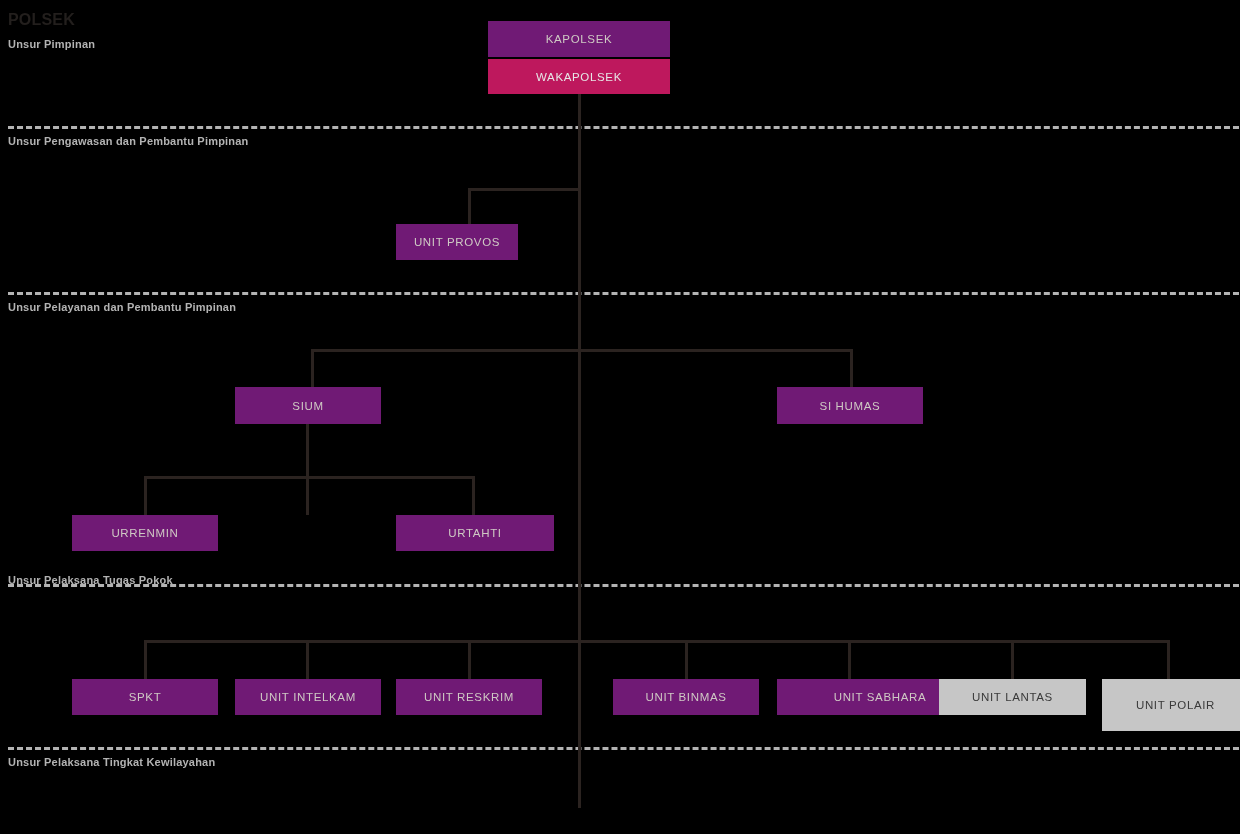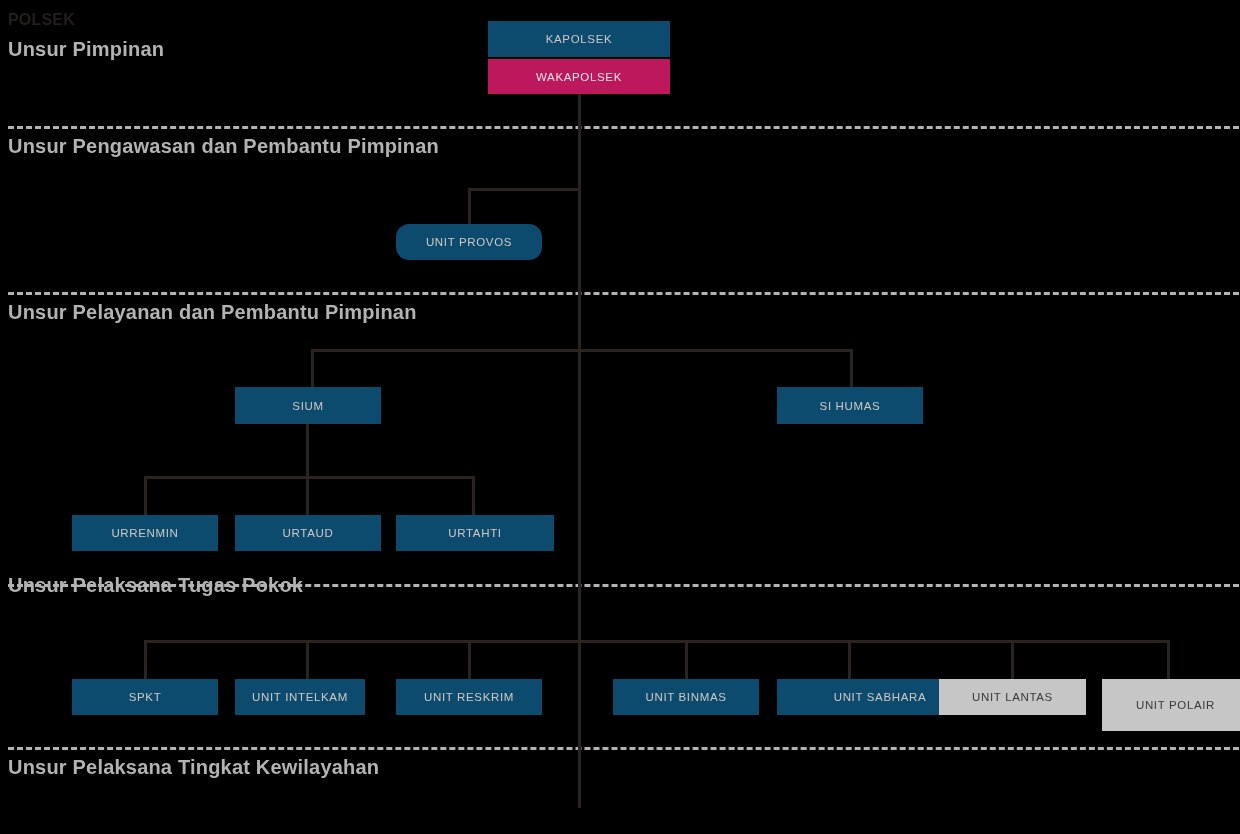--- a/index.html
+++ b/index.html
@@ -11,21 +11,21 @@
   }
   #chart {
     position: relative;
     width: 1240px; height: 834px;
     background: #000000;
   }
 
   
   .band-label {
     position: absolute;
-    font-size: 20px;
+    font-size: 11px;
     font-weight: bold;
     letter-spacing: 0.2px;
     white-space: nowrap;
     color: #b3b3b3;
   }
   .band-label.dim { color: #231f1d; }
 
   
   .divider {
     position: absolute;
@@ -51,21 +51,21 @@
   .node {
     position: absolute;
     display: flex;
     align-items: center;
     justify-content: center;
     font-size: 11.5px;
     letter-spacing: 0.65px;
     white-space: nowrap;
     text-align: center;
   }
-  .node.dark  { background: #0c4a6e; color: #cfc9c4; }
+  .node.dark  { background: #701a75; color: #cfc9c4; }
   .node.gray  { background: #be185d; color: #e6e6e6; }
   .node.light { background: #c6c6c6; color: #3a3a3a; }
 </style>
 </head>
 <body>
 
 <div id="chart">
 
   <div class="band-label dim" style="left:0px; top:3px; font-size:16px;">POLSEK</div>
 
@@ -100,31 +100,30 @@
   <div class="vline" style="left:298px;  top:632px; height:39px;"></div>
   <div class="vline" style="left:460px;  top:632px; height:39px;"></div>
   <div class="vline" style="left:677px;  top:632px; height:39px;"></div>
   <div class="vline" style="left:840px;  top:632px; height:39px;"></div>
   <div class="vline" style="left:1003px; top:632px; height:39px;"></div>
   <div class="vline" style="left:1159px; top:632px; height:39px;"></div>
 
   <div class="node dark" style="left:480px; top:13px; width:182px; height:36px;">KAPOLSEK</div>
   <div class="node gray" style="left:480px; top:51px; width:182px; height:35px;">WAKAPOLSEK</div>
 
-  <div class="node dark" style="left:388px; top:216px; width:146px; height:36px;border-radius:13px;">UNIT PROVOS</div>
+  <div class="node dark" style="left:388px; top:216px; width:122px; height:36px;">UNIT PROVOS</div>
 
   <div class="node dark" style="left:227px; top:379px; width:146px; height:37px;">SIUM</div>
   <div class="node dark" style="left:769px; top:379px; width:146px; height:37px;">SI HUMAS</div>
 
   <div class="node dark" style="left:64px;  top:507px; width:146px; height:36px;">URRENMIN</div>
-  <div class="node dark" style="left:227px; top:507px; width:146px; height:36px;">URTAUD</div>
   <div class="node dark" style="left:388px; top:507px; width:158px; height:36px;">URTAHTI</div>
 
   <div class="node dark" style="left:64px;   top:671px; width:146px; height:36px;">SPKT</div>
-  <div class="node dark" style="left:227px;  top:671px; width:130px; height:36px;">UNIT INTELKAM</div>
+  <div class="node dark" style="left:227px;  top:671px; width:146px; height:36px;">UNIT INTELKAM</div>
   <div class="node dark" style="left:605px;  top:671px; width:146px; height:36px;">UNIT BINMAS</div>
   <div class="node dark" style="left:388px;  top:671px; width:146px; height:36px;">UNIT RESKRIM</div>
   <div class="node dark" style="left:769px;  top:671px; width:170px; height:36px;padding-left:36px;">UNIT SABHARA</div>
   <div class="node light" style="left:931px;  top:671px; width:147px; height:36px;">UNIT LANTAS</div>
   <div class="node light" style="left:1094px; top:671px; width:147px; height:52px;">UNIT POLAIR</div>
 
 
 </div>
 
 </body></html>

